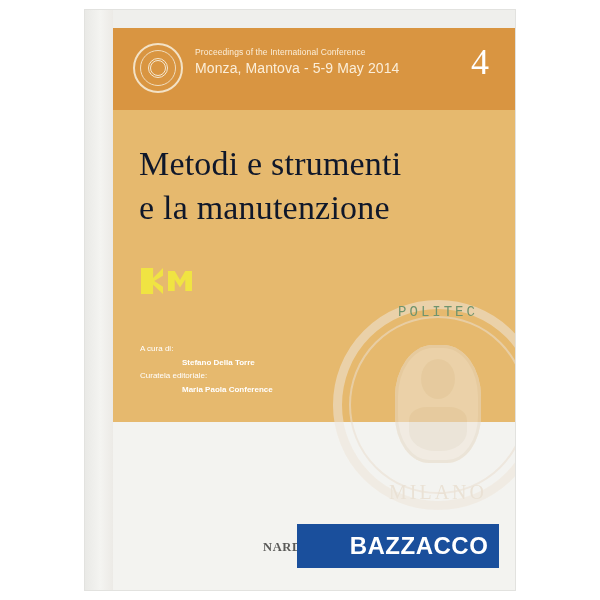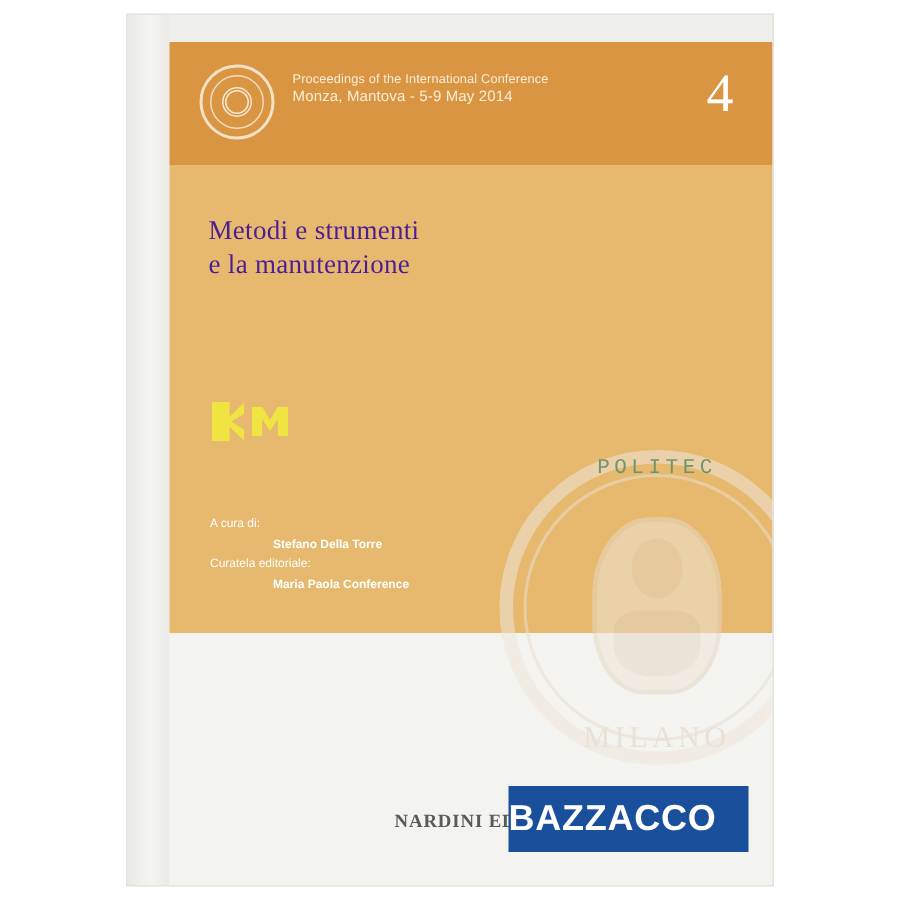--- a/index.html
+++ b/index.html
@@ -95,21 +95,21 @@
     letter-spacing: 0.1px;
     color: #fbeed9;
   }
   .conf-line2 {
     font-size: 9.5px;
     font-weight: bold;
     color: #ffffff;
     letter-spacing: 0.1px;
   }
   .conf-line3 {
-    font-size: 10px;
+    font-size: 14px;
     color: #fbeed9;
     letter-spacing: 0.1px;
   }
 
   .volume-number {
     position: absolute;
     right: 26px;
     top: 16px;
     font-size: 36px;
     color: #ffffff;
@@ -125,23 +125,23 @@
     width: 402px;
     height: 312px;
     background: #e6b96e;
   }
 
   .title {
     position: absolute;
     left: 26px;
     top: 32px;
     width: 340px;
-    color: #4c1d95;
+    color: #0f172a;
     font-family: "Liberation Serif", serif;
-    font-size: 18px;
+    font-size: 34px;
     line-height: 1.28;
     letter-spacing: 0.2px;
   }
   .title span { display: block; }
 
   
   .pictogram {
     position: absolute;
     left: 28px;
     top: 158px;
@@ -291,20 +291,22 @@
   }
   .bazzacco-box {
     position: absolute;
     right: 16px;
     top: 0;
     width: 160px;
     height: 44px;
     background: #1a4f9c;
     display: flex;
     align-items: center;
+    justify-content: center;
+    padding-left: 42px;
   }
   .bazzacco-text {
     color: #ffffff;
     font-size: 24px;
     font-weight: bold;
     letter-spacing: 0.5px;
     font-family: "Liberation Sans", sans-serif;
   }
 </style>
 </head>

